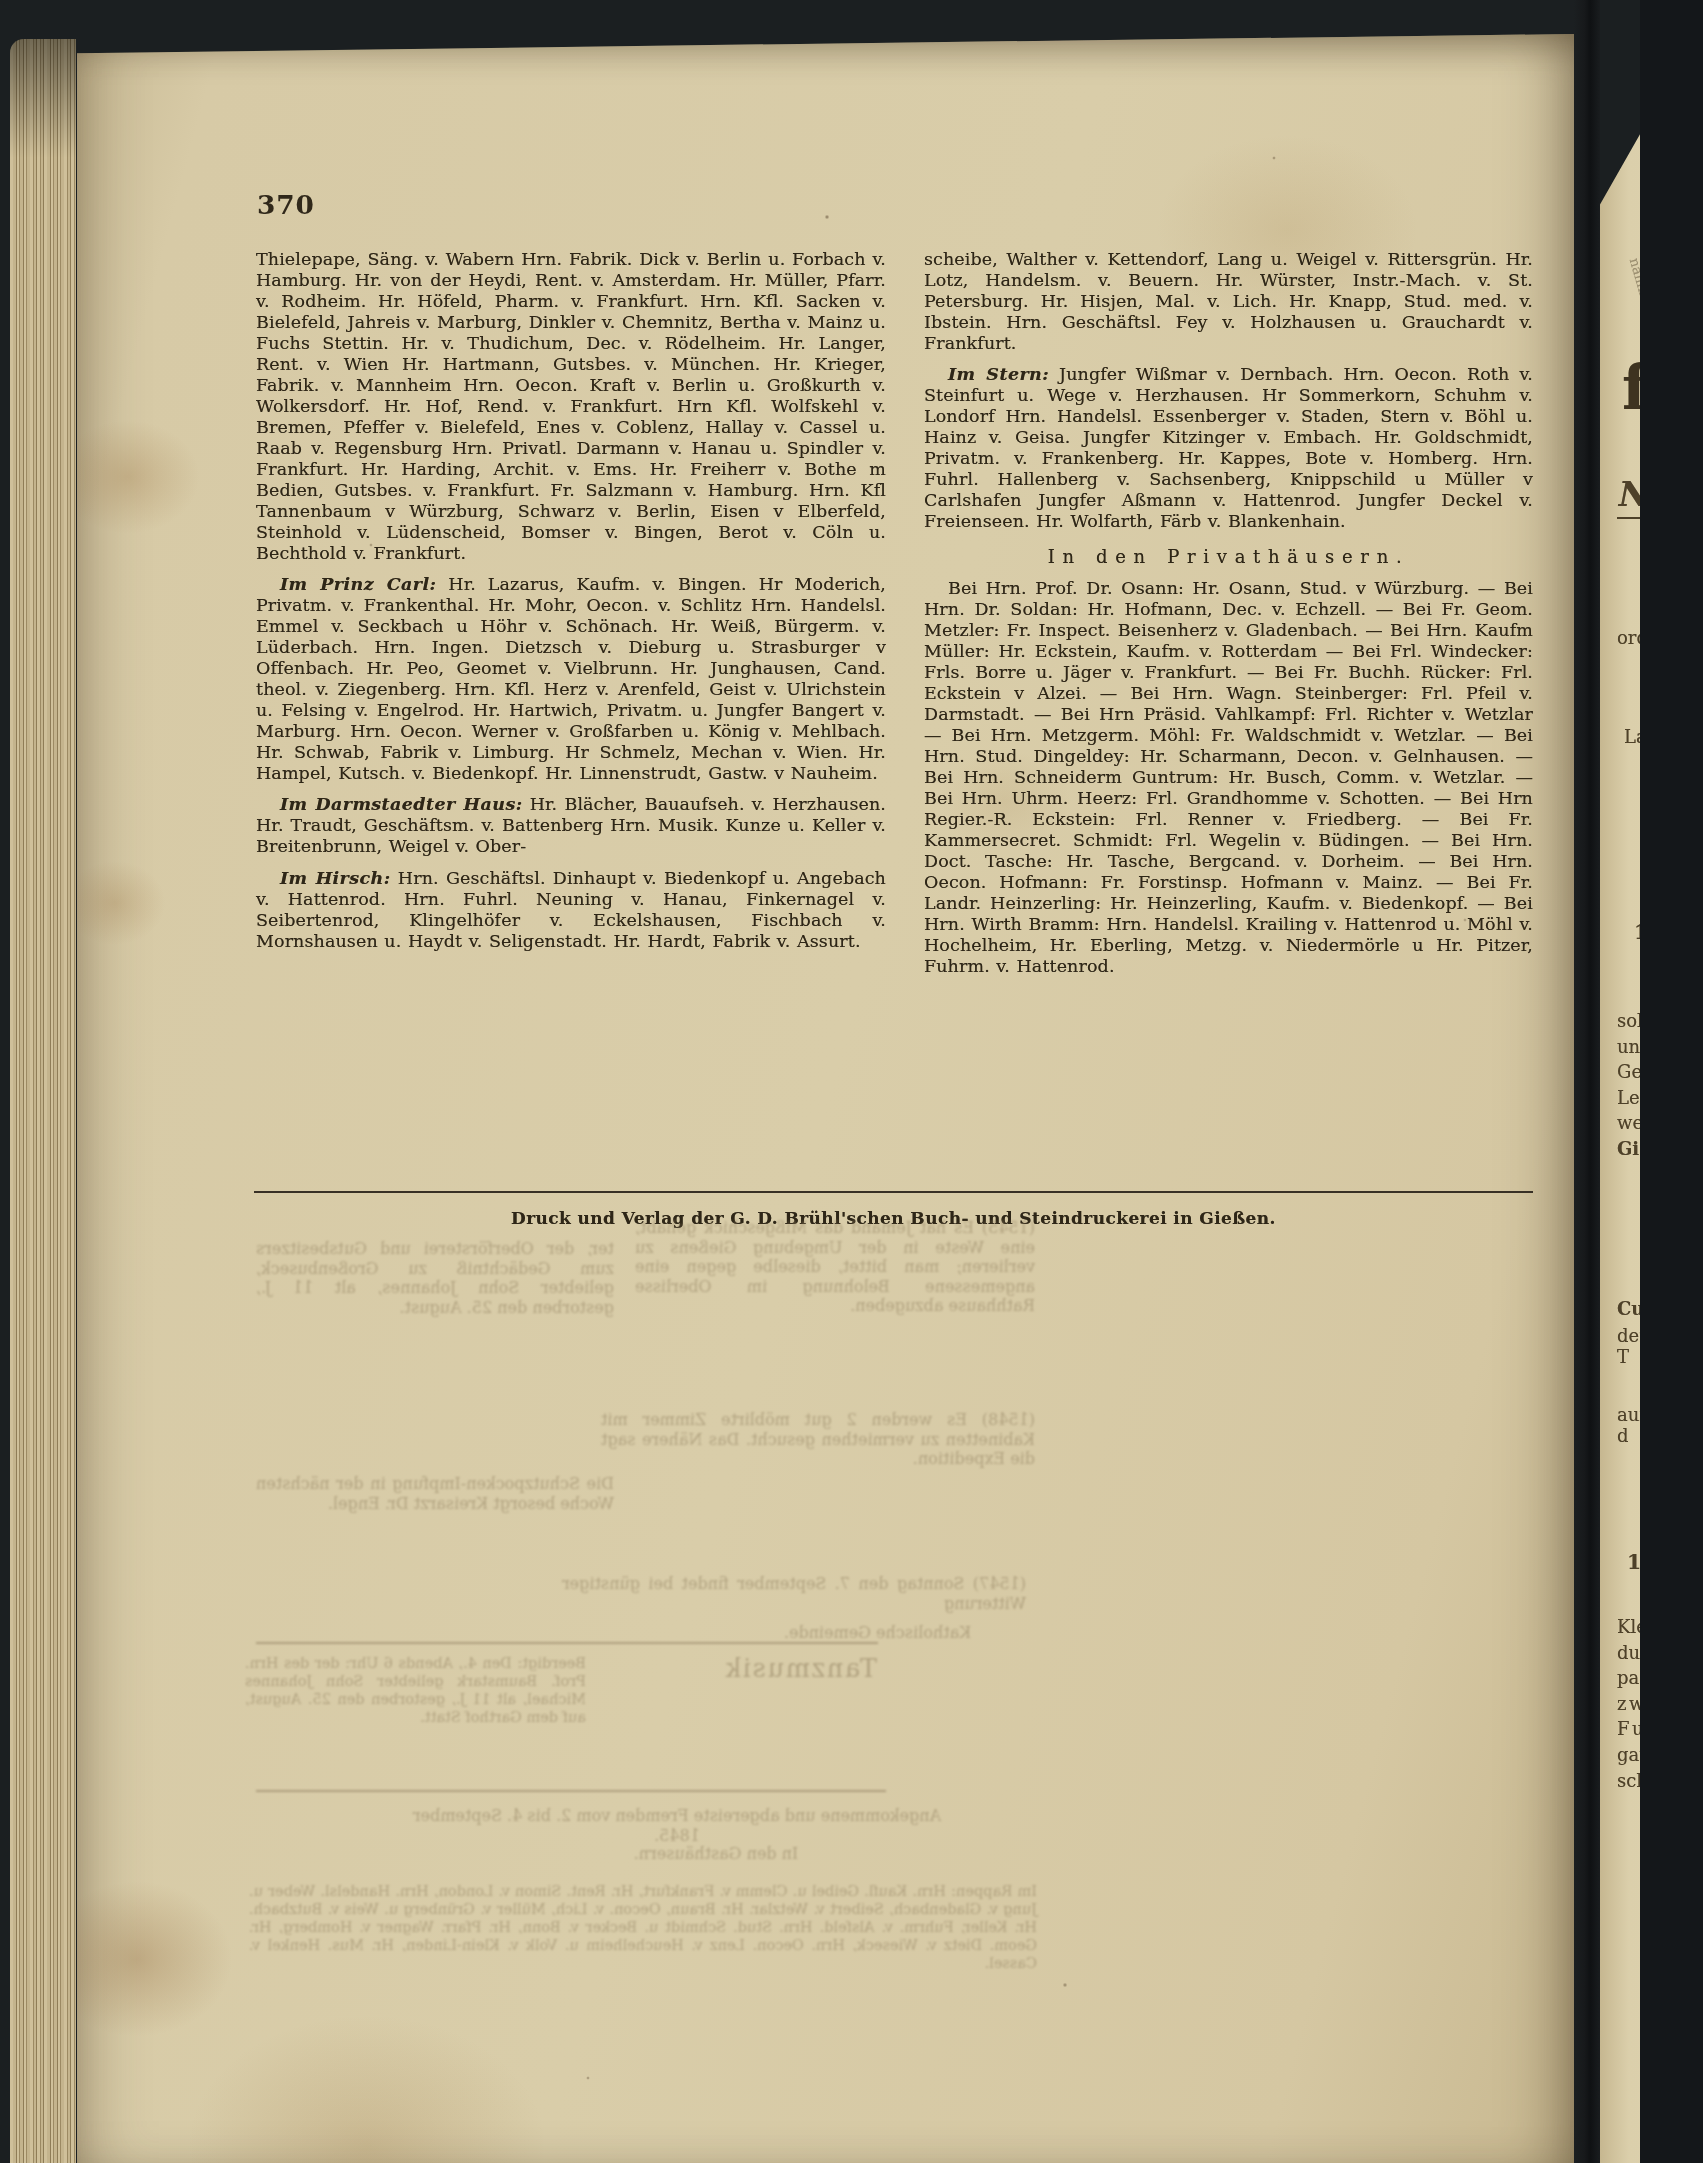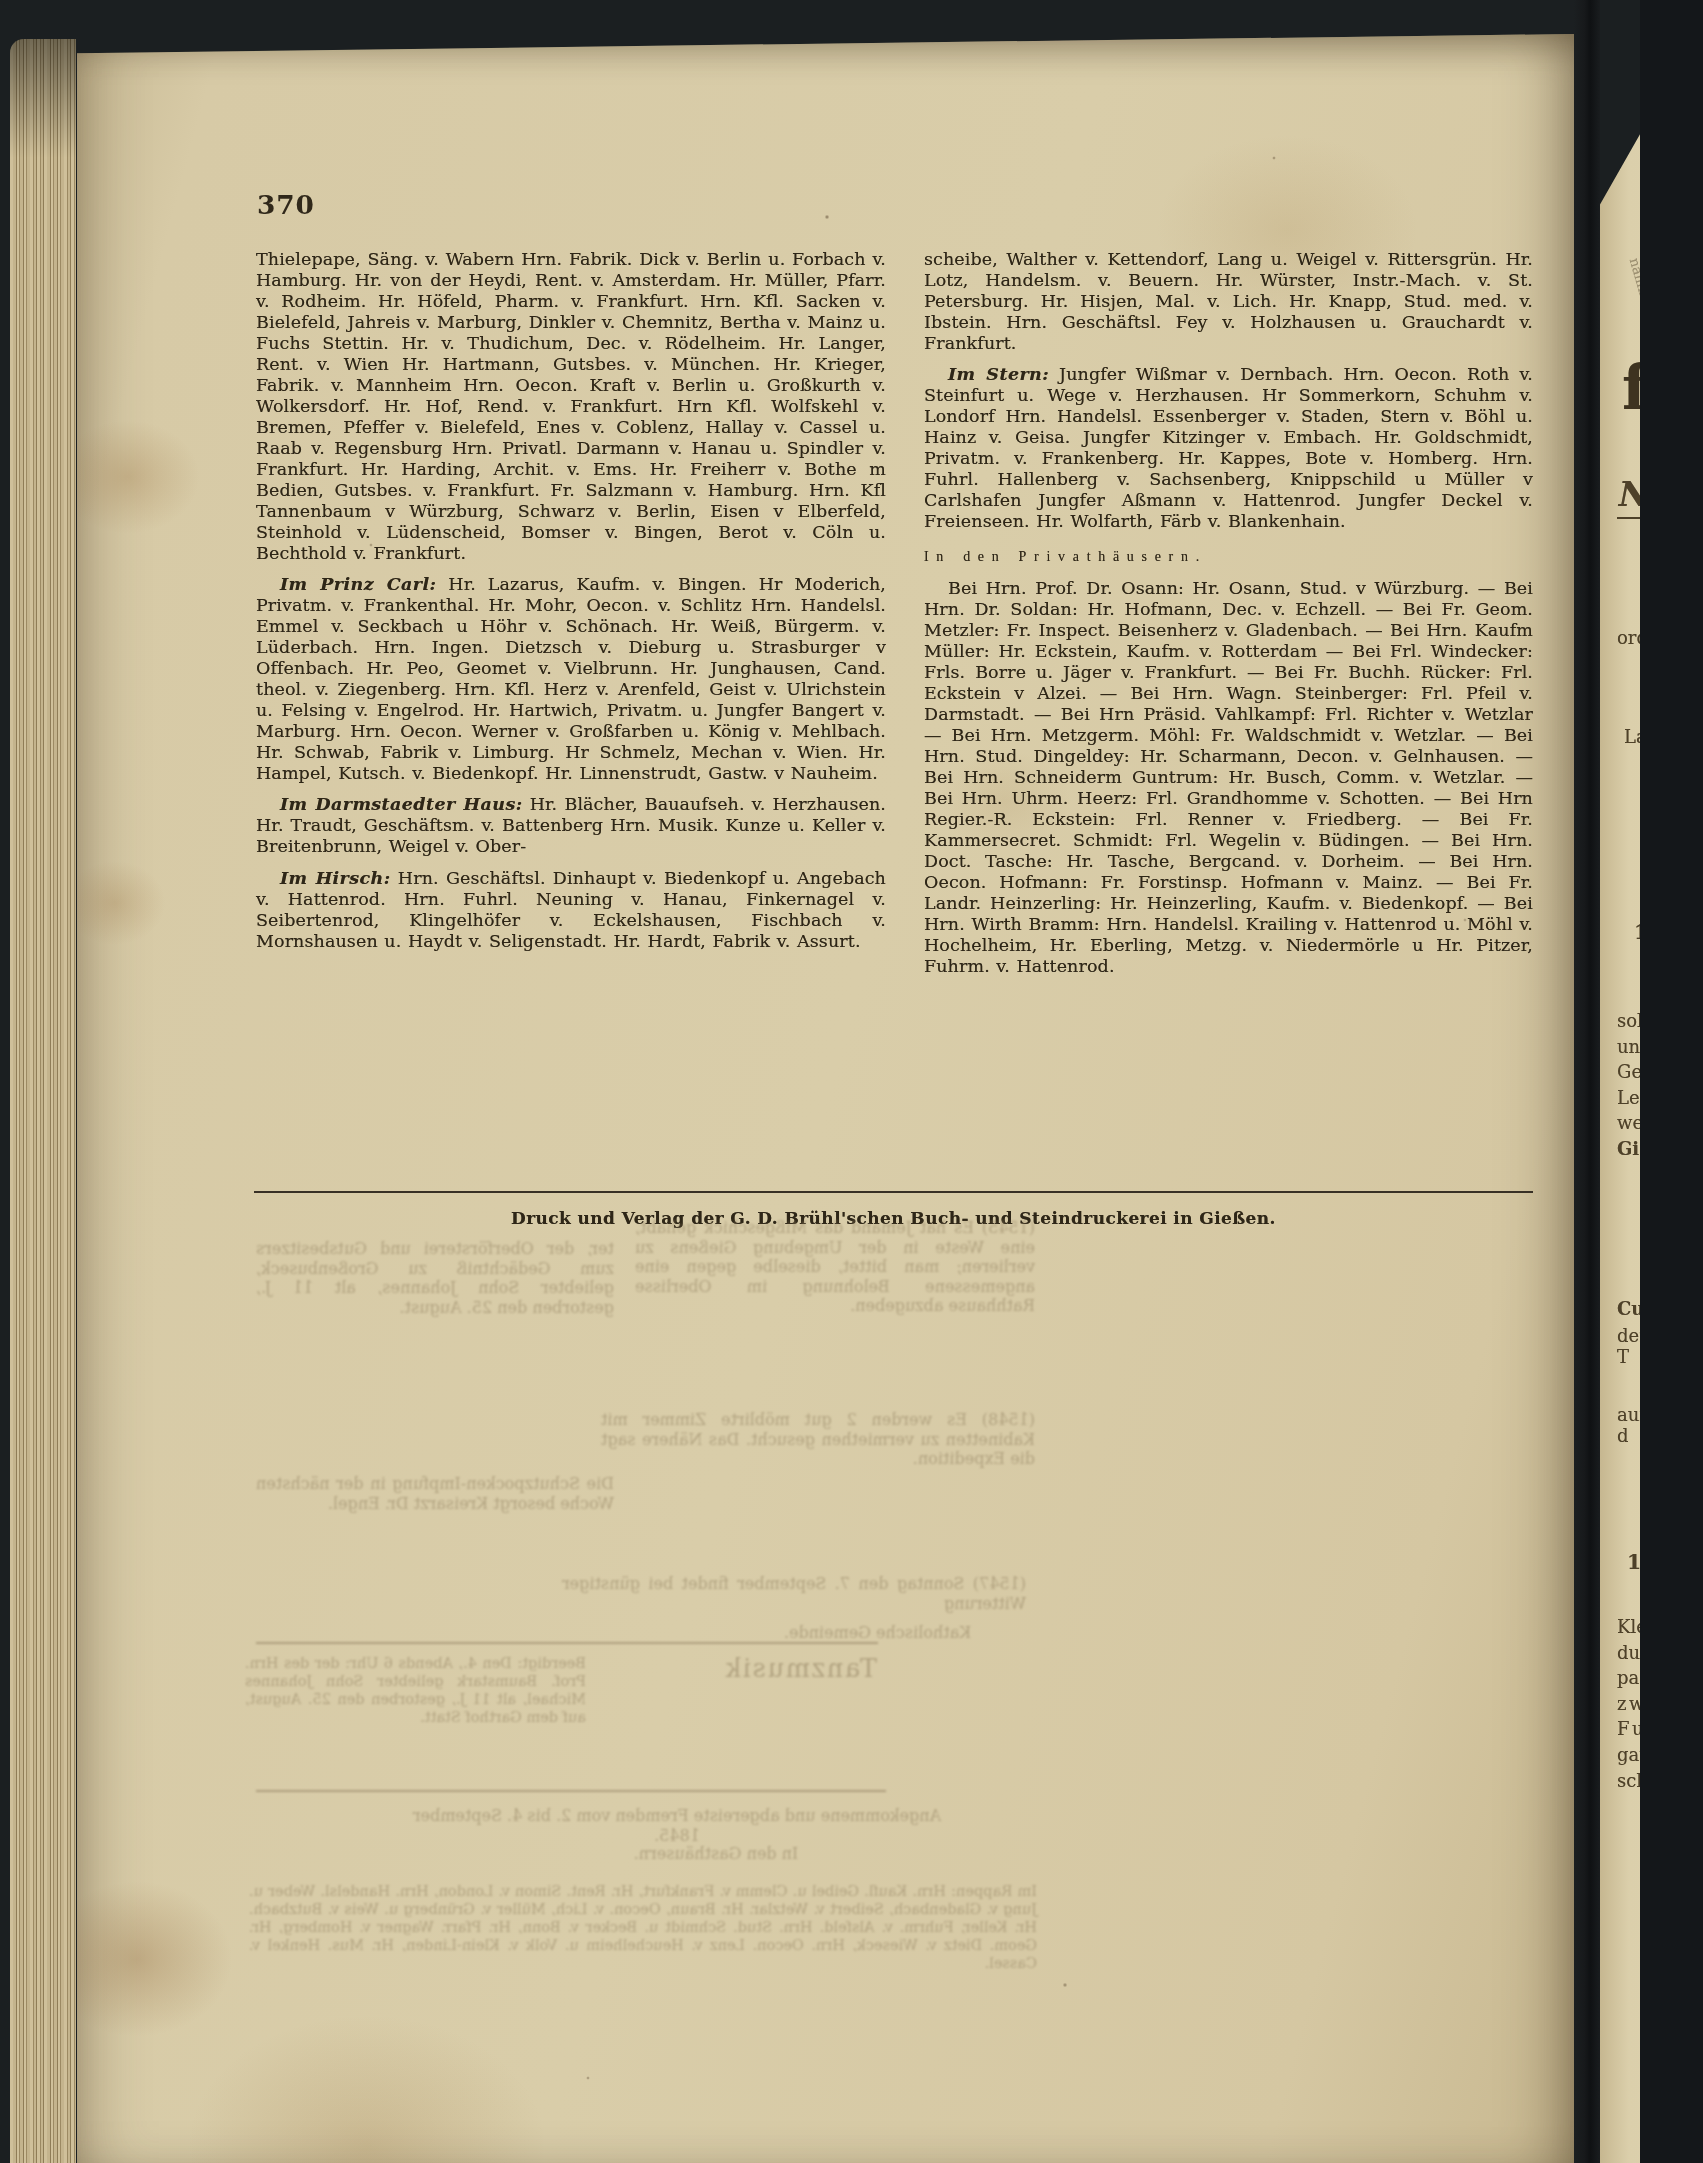--- a/index.html
+++ b/index.html
@@ -64,22 +64,22 @@
     position:absolute; color:#2e2617; font-size:17.5px; line-height:21px;
     text-align:justify; letter-spacing:0.1px; word-spacing:0.9px;
     text-shadow:0 0 0.3px rgba(46,38,23,.55);
   }
   .col-left  { left:256px;  top:249px; width:630px; }
   .col-right { left:924px; top:249px; width:609px; }
   .col p { margin:0 0 10.2px 0; text-indent:24px; }
   .col p.noindent { text-indent:0; }
   .lead { font-style:italic; font-weight:bold; letter-spacing:0.4px; }
   .colhead {
-    text-indent:0 !important; letter-spacing:7.7px;
-    font-size:14px; margin:13.6px 0 11px 0 !important; font-weight:normal;font-family:Liberation Serif, serif;
+    text-align:center; text-indent:0 !important; letter-spacing:7.7px;
+    font-size:18px; margin:13.6px 0 11px 0 !important; font-weight:normal;
   }
   .footer-block { position:absolute; left:254px; top:1191px; width:1279px; }
   .footer-rule { border-top:2.6px solid #383025; }
   .footer-text {
     text-align:center; margin-top:14.5px; font-size:17px; font-weight:bold;
     color:#2e2617; letter-spacing:0.4px; text-shadow:0 0 0.3px rgba(46,38,23,.55);
   }
   
   .bleed {
     position:absolute; color:#8f7e5d; opacity:.52; filter:blur(1.1px);

